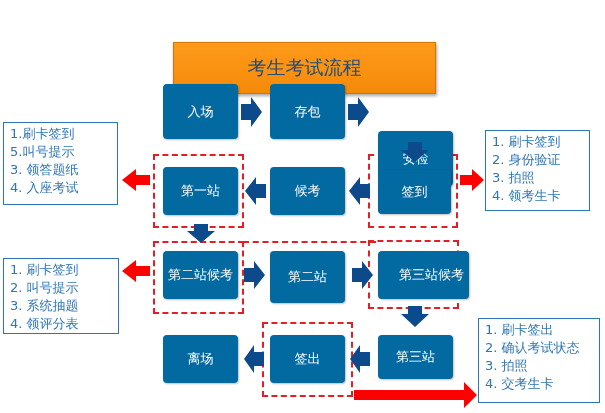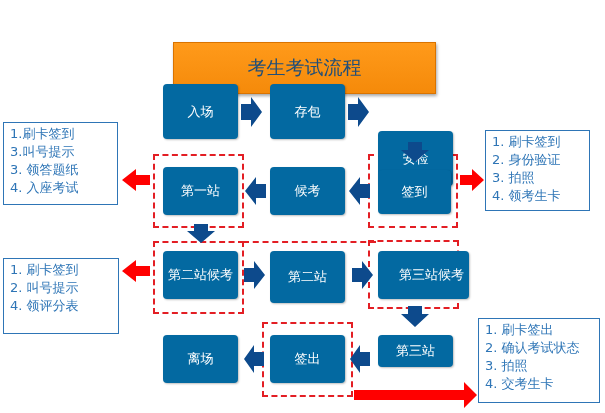--- a/index.html
+++ b/index.html
@@ -38,37 +38,38 @@
 <div class="step" style="left:163px;top:167px;height:48px;">第一站</div>
 <div class="step" style="left:270px;top:167px;height:48px;">候考</div>
 <div class="step" style="left:378px;top:170px;width:73px;height:44px;">签到</div>
 
 <div class="step" style="left:163px;top:251px;height:48px;">第二站候考</div>
 <div class="step" style="left:270px;top:251px;height:52px;">第二站</div>
 <div class="step" style="left:378px;top:251px;height:48px;padding-left:16px;">第三站候考</div>
 
 <div class="step" style="left:163px;top:335px;height:48px;">离场</div>
 <div class="step" style="left:270px;top:335px;height:48px;">签出</div>
-<div class="step" style="left:378px;top:335px;height:32px;">第三站</div>
+<div class="step" style="left:378px;top:335px;height:44px;">第三站</div>
 
 <div class="info" style="left:3px;top:122px;width:115px;height:83px;">
   <div>1.刷卡签到</div>
-  <div>3.叫号提示</div>
+  <div>5.叫号提示</div>
   <div>3. 领答题纸</div>
   <div>4. 入座考试</div>
 </div>
 <div class="info" style="left:485px;top:130px;width:105px;height:81px;">
   <div>1. 刷卡签到</div>
   <div>2. 身份验证</div>
   <div>3. 拍照</div>
   <div>4. 领考生卡</div>
 </div>
 <div class="info" style="left:3px;top:258px;width:116px;height:76px;">
   <div>1. 刷卡签到</div>
   <div>2. 叫号提示</div>
+  <div>3. 系统抽题</div>
   <div>4. 领评分表</div>
 </div>
 <div class="info" style="left:478px;top:318px;width:122px;height:85px;">
   <div>1. 刷卡签出</div>
   <div>2. 确认考试状态</div>
   <div>3. 拍照</div>
   <div>4. 交考生卡</div>
 </div>
 
 <svg class="arrows" width="605" height="413">

